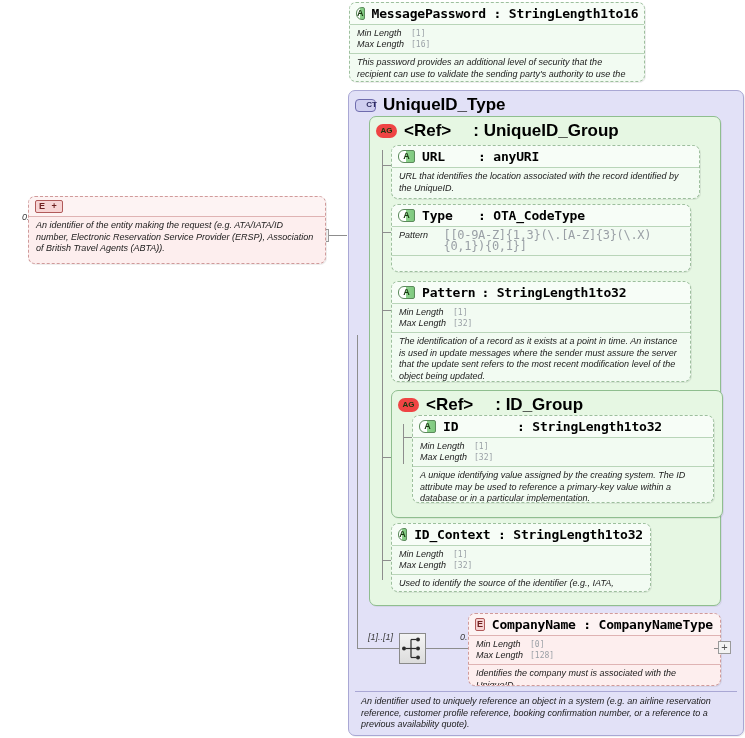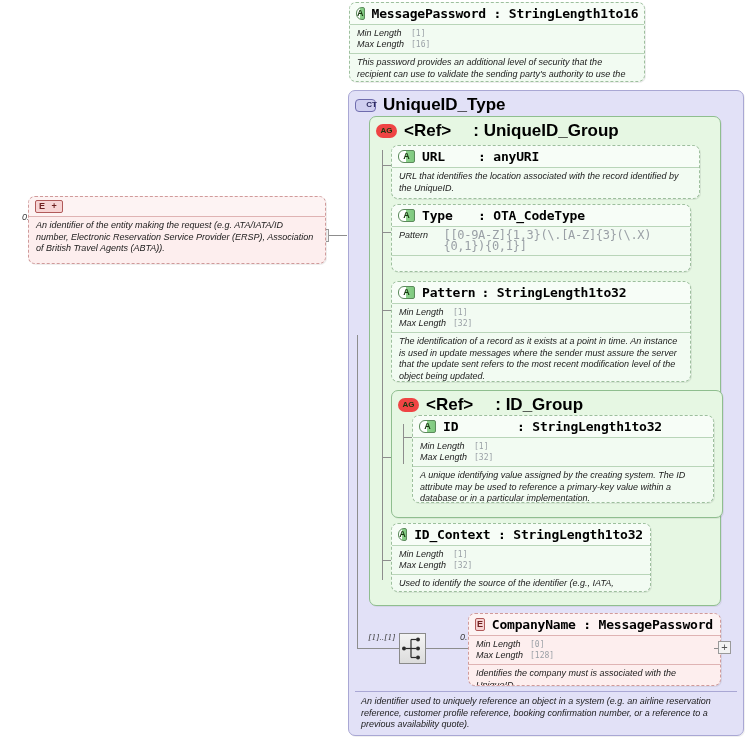--- a/index.html
+++ b/index.html
@@ -341,21 +341,21 @@
       <span class="facet-name">Max Length</span>
       <span class="facet-val">[32]</span>
     </div>
   </div>
   <div class="sep"></div>
   <div class="doc">Used to identify the source of the identifier (e.g., IATA, ABTA).</div>
 </div>
 
 <div class="line vline" style="left:357px; top:335px; height:314px;"></div>
 <div class="line hline" style="left:357px; top:648px; width:42px;"></div>
-<div class="card" style="left:348px; top:632px;font-family:Liberation Serif, serif;">[1]..[1]</div>
+<div class="card" style="left:348px; top:632px;">[1]..[1]</div>
 
 <div class="seq" style="left:399px; top:633px;">
   <svg width="25" height="29" viewBox="0 0 25 29" aria-hidden="true">
     <circle cx="4" cy="14.5" r="2" fill="#2b2b2b"></circle>
     <line x1="6" y1="14.5" x2="11" y2="14.5" stroke="#2b2b2b" stroke-width="1.2"></line>
     <line x1="11" y1="5.5" x2="11" y2="23.5" stroke="#2b2b2b" stroke-width="1.2"></line>
     <line x1="11" y1="5.5" x2="16" y2="5.5" stroke="#2b2b2b" stroke-width="1.2"></line>
     <line x1="11" y1="14.5" x2="16" y2="14.5" stroke="#2b2b2b" stroke-width="1.2"></line>
     <line x1="11" y1="23.5" x2="16" y2="23.5" stroke="#2b2b2b" stroke-width="1.2"></line>
     <circle cx="18" cy="5.5" r="2" fill="#2b2b2b"></circle>
@@ -363,21 +363,21 @@
     <circle cx="18" cy="23.5" r="2" fill="#2b2b2b"></circle>
   </svg>
 </div>
 
 <div class="line hline" style="left:426px; top:648px; width:42px;"></div>
 <div class="card" style="left:440px; top:632px;">0..[1]</div>
 
 <div class="node elem" style="left:468px; top:613px; width:253px; height:73px;">
   <div class="hdr">
     <span class="badge E">E</span>
-    <span class="ttl">CompanyName : MessagePassword</span>
+    <span class="ttl">CompanyName : CompanyNameType</span>
   </div>
   <div class="sep"></div>
   <div class="facets">
     <div class="facet-row">
       <span class="facet-name">Min Length</span>
       <span class="facet-val">[0]</span>
     </div>
     <div class="facet-row">
       <span class="facet-name">Max Length</span>
       <span class="facet-val">[128]</span>

